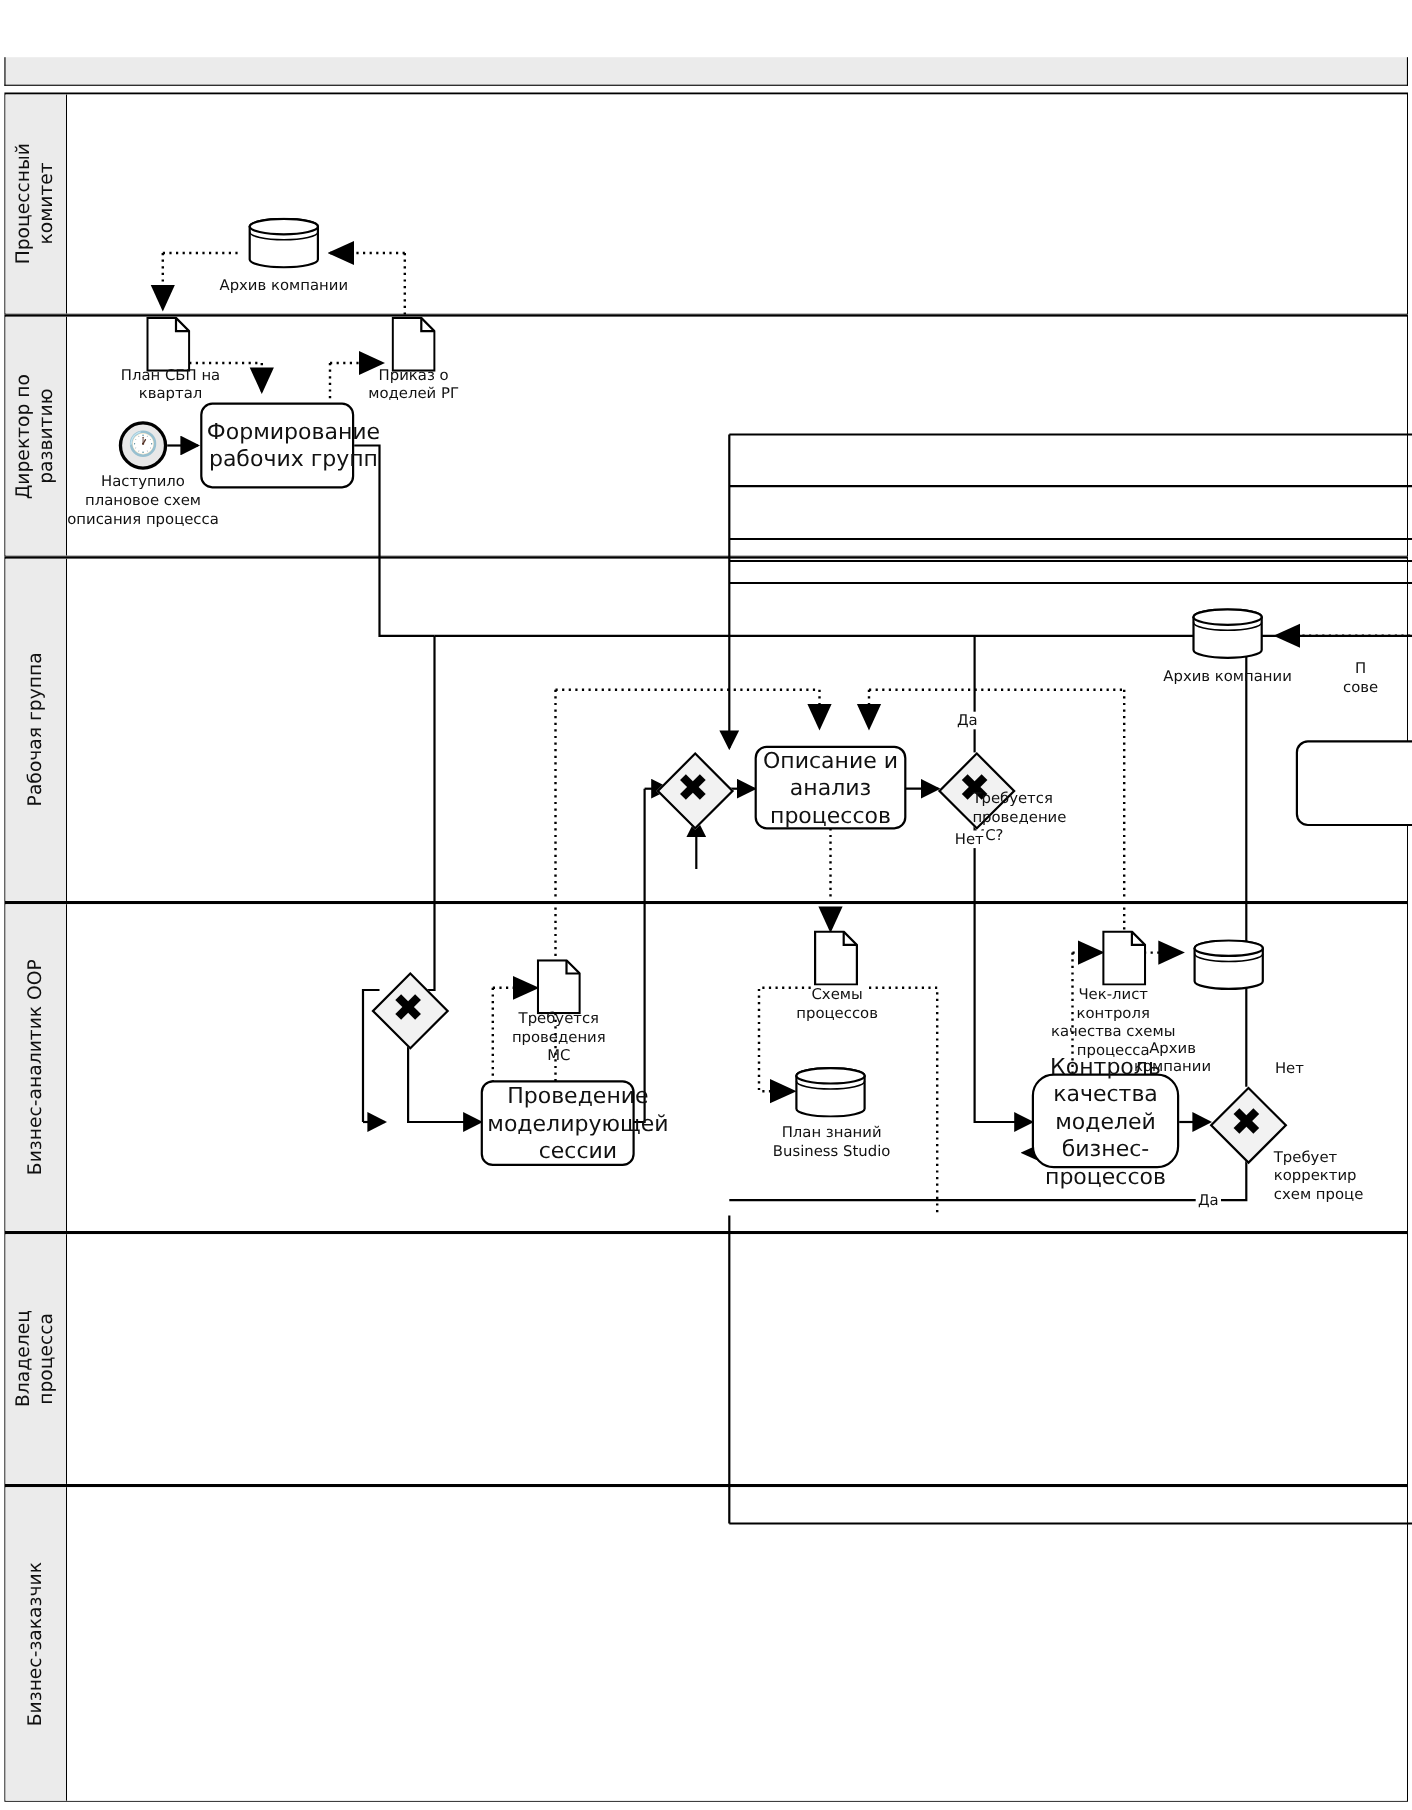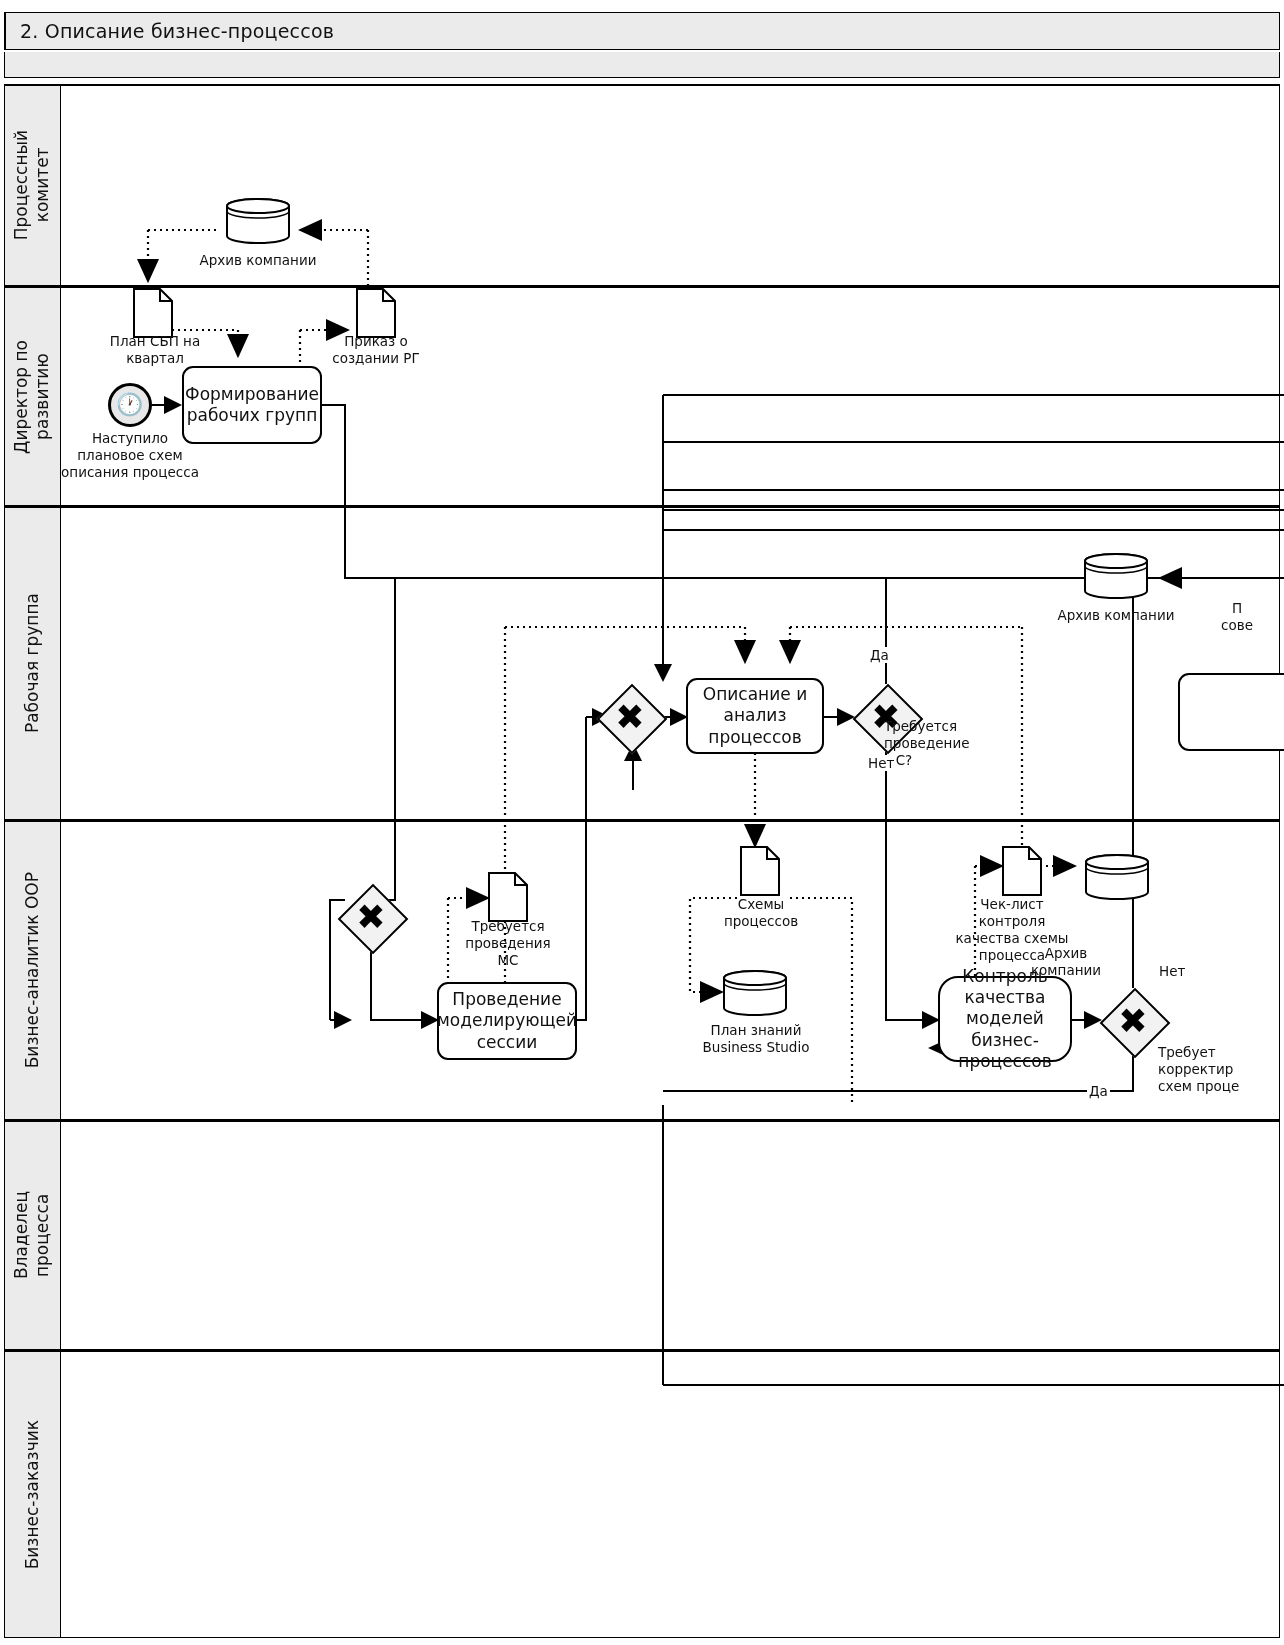--- a/index.html
+++ b/index.html
@@ -31,22 +31,22 @@
   }
   .lane-body{position:absolute;left:56px;top:0;right:0;bottom:0;background:#fff;}
 
   
   #wires{position:absolute;left:0;top:0;width:1284px;height:1645px;pointer-events:none;}
 
   
   .node{position:absolute;box-sizing:border-box;}
   .task{
     border:2px solid #000;border-radius:11px;background:#fff;
-    display:flex;align-items:center;justify-content:center;text-align:center;
-    font-size:17px;line-height:1.25;color:#111;padding:4px;
+    display:flex;align-items:center;text-align:center;
+    font-size:20px;line-height:1.25;color:#111;padding:4px;
   }
   .gw{width:66px;height:66px;}
   .gw .dia{
     position:absolute;left:50%;top:50%;width:46px;height:46px;margin:-23px 0 0 -23px;
     background:#f2f2f2;border:2px solid #000;transform:rotate(45deg);
   }
   .gw .xg{
     position:absolute;left:0;top:0;width:100%;height:100%;
     display:flex;align-items:center;justify-content:center;
     font-size:35px;font-weight:bold;color:#000;line-height:1;
@@ -63,23 +63,20 @@
     position:absolute;text-align:center;font-size:13.5px;line-height:1.25;
     color:#111;white-space:pre-line;
   }
   .flowlbl{position:absolute;font-size:13.5px;color:#111;background:#fff;padding:0 2px;}
 </style>
 </head>
 <body>
 
 <div id="root">
 
-  <div class="pool-title">
-    <span>2. Описание бизнес-процессов</span>
-  </div>
   <div class="pool-subbar"></div>
 
   <div class="lane" id="lane0" style="top: 84px; height: 202px; width: 1276px;">
     <div class="lane-hdr">
       <span>Процессный
 комитет</span>
     </div>
     <div class="lane-body"></div>
   </div>
 
@@ -235,21 +232,21 @@
   <div class="lbl" style="left:92px;top:333px;width:126px;">План СБП на
 квартал</div>
 
   <div class="node doc" style="left:356px;top:288px;">
     <svg width="40" height="50" viewBox="0 0 40 50">
       <path d="M1,1 L27,1 L39,13 L39,49 L1,49 Z" fill="#fff" stroke="#000" stroke-width="2"></path>
       <path d="M27,1 L27,13 L39,13" fill="none" stroke="#000" stroke-width="2"></path>
     </svg>
   </div>
   <div class="lbl" style="left:318px;top:333px;width:116px;">Приказ о
-создании РГ</div>
+моделей РГ</div>
 
   <div class="node evt" style="left:108px;top:383px;">
     <span class="clock">🕐</span>
   </div>
   <div class="lbl" style="left:52px;top:430px;width:156px;">Наступило
 плановое схем
 описания процесса</div>
 
   <div class="node task" style="left:182px;top:366px;width:140px;height:78px;">
     <span>Формирование

